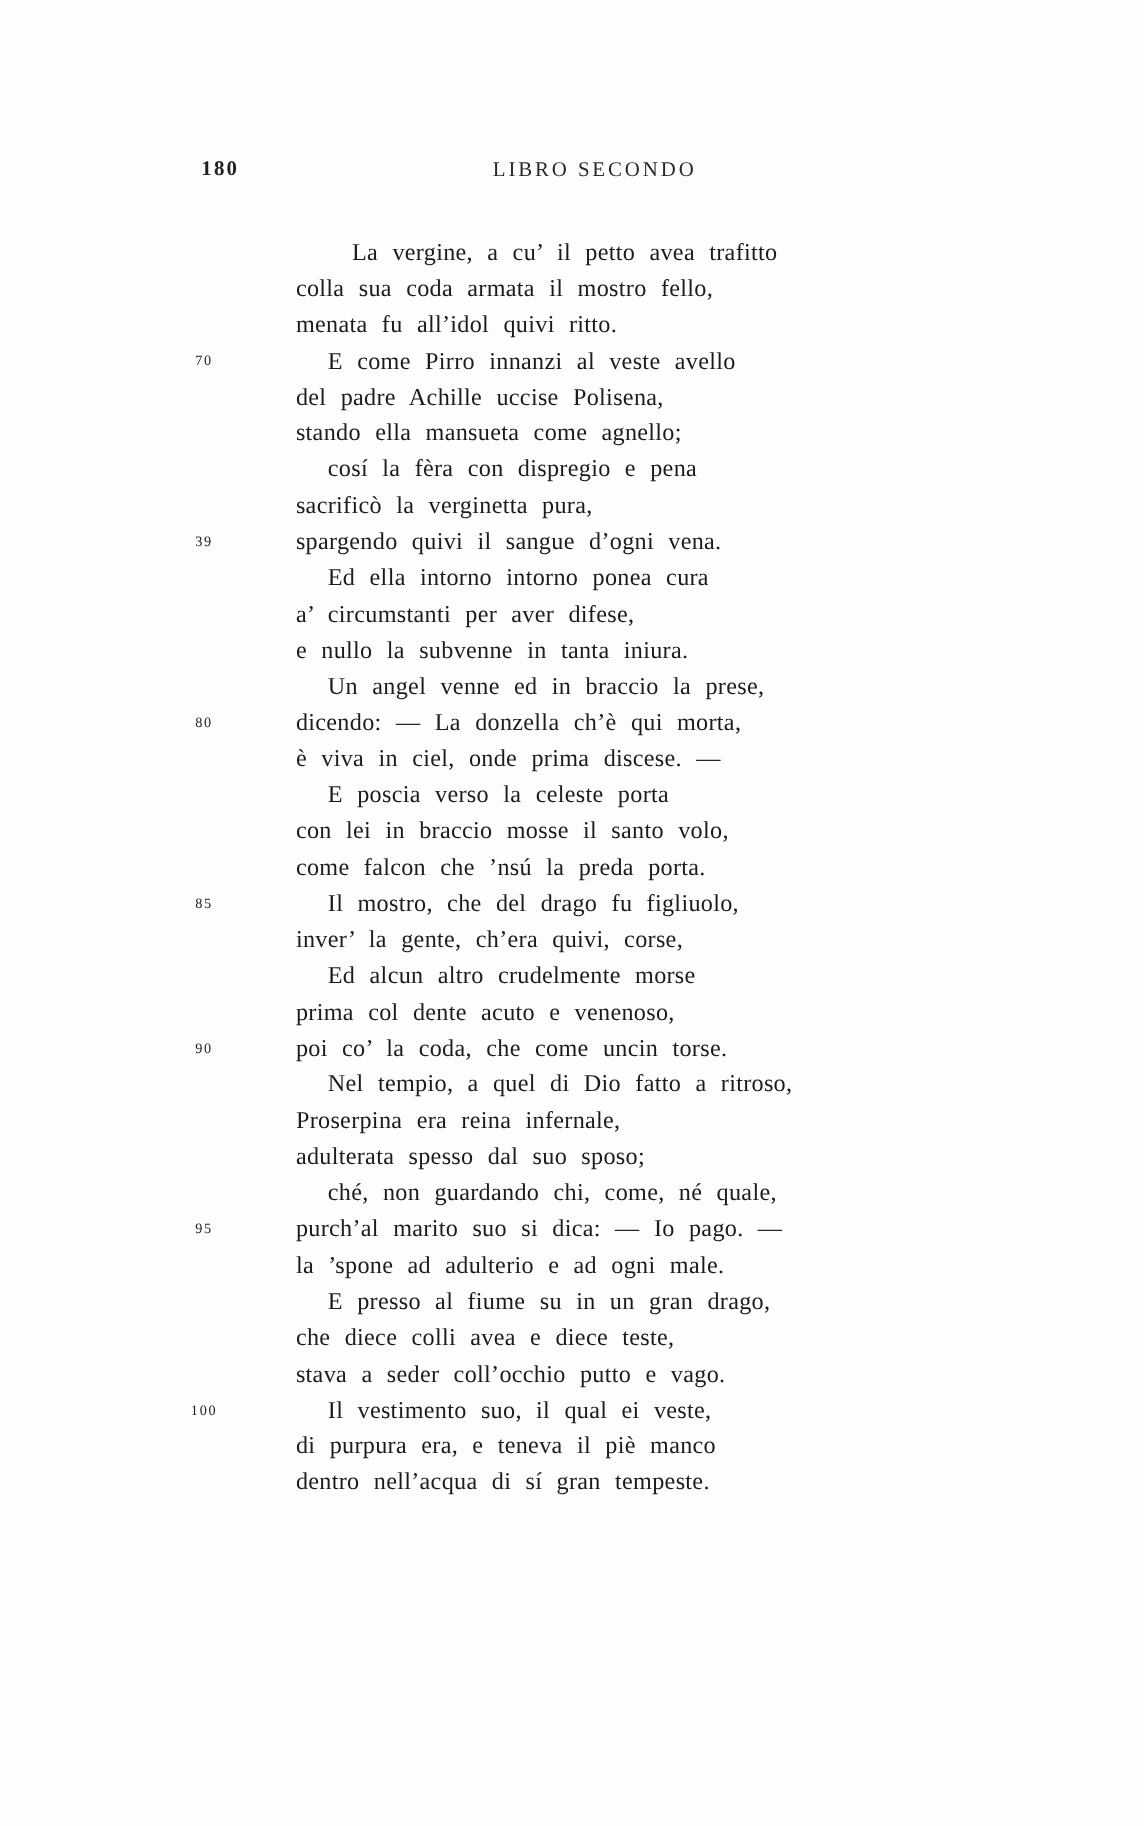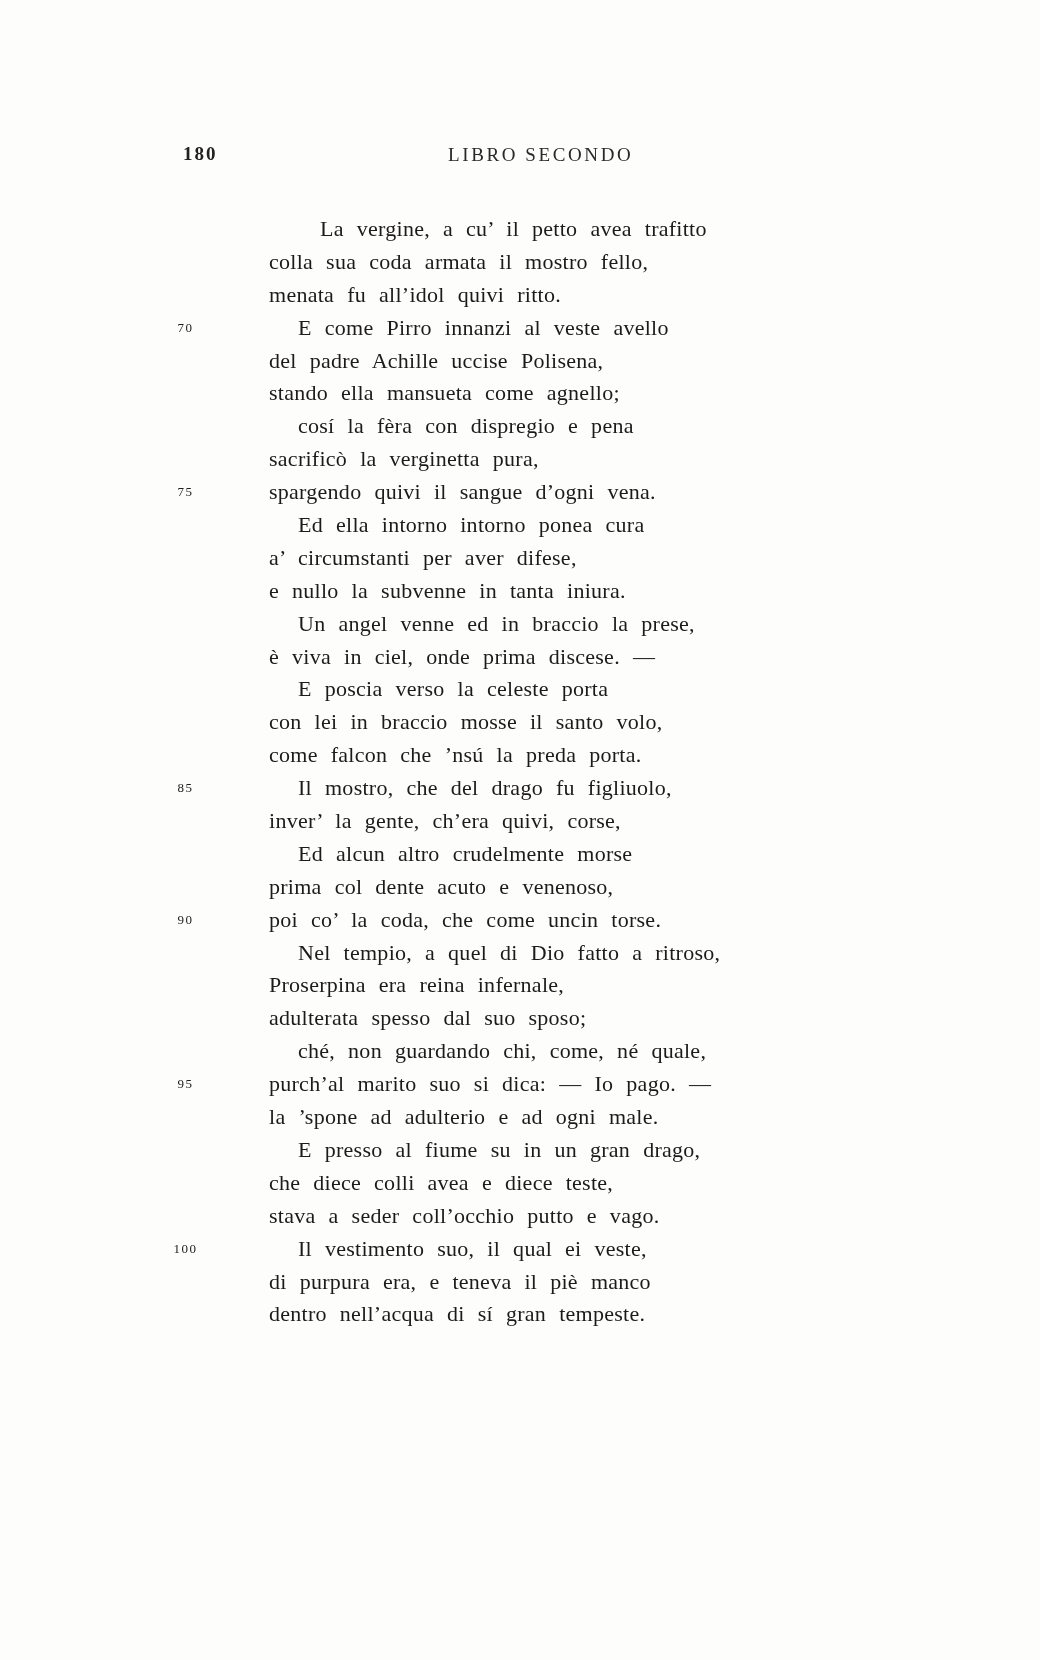--- a/index.html
+++ b/index.html
@@ -87,25 +87,26 @@
 
   <div class="verse" id="verse">
       <div class="vline ind2"><span>La vergine, a cu’ il petto avea trafitto</span></div>
       <div class="vline ind0"><span>colla sua coda armata il mostro fello,</span></div>
       <div class="vline ind0"><span>menata fu all’idol quivi ritto.</span></div>
       <div class="vline ind1"><span class="lineno">70</span><span>E come Pirro innanzi al veste avello</span></div>
       <div class="vline ind0"><span>del padre Achille uccise Polisena,</span></div>
       <div class="vline ind0"><span>stando ella mansueta come agnello;</span></div>
       <div class="vline ind1"><span>cosí la fèra con dispregio e pena</span></div>
       <div class="vline ind0"><span>sacrificò la verginetta pura,</span></div>
-      <div class="vline ind0"><span class="lineno">75</span><span>spargendo quivi il sangue d’ogni vena.</span></div>
+      <div class="vline ind0"><span class="lineno">39</span><span>spargendo quivi il sangue d’ogni vena.</span></div>
       <div class="vline ind1"><span>Ed ella intorno intorno ponea cura</span></div>
       <div class="vline ind0"><span>a’ circumstanti per aver difese,</span></div>
       <div class="vline ind0"><span>e nullo la subvenne in tanta iniura.</span></div>
       <div class="vline ind1"><span>Un angel venne ed in braccio la prese,</span></div>
+      <div class="vline ind0"><span class="lineno">80</span><span>dicendo: — La donzella ch’è qui morta,</span></div>
       <div class="vline ind0"><span>è viva in ciel, onde prima discese. —</span></div>
       <div class="vline ind1"><span>E poscia verso la celeste porta</span></div>
       <div class="vline ind0"><span>con lei in braccio mosse il santo volo,</span></div>
       <div class="vline ind0"><span>come falcon che ’nsú la preda porta.</span></div>
       <div class="vline ind1"><span class="lineno">85</span><span>Il mostro, che del drago fu figliuolo,</span></div>
       <div class="vline ind0"><span>inver’ la gente, ch’era quivi, corse,</span></div>
       <div class="vline ind1"><span>Ed alcun altro crudelmente morse</span></div>
       <div class="vline ind0"><span>prima col dente acuto e venenoso,</span></div>
       <div class="vline ind0"><span class="lineno">90</span><span>poi co’ la coda, che come uncin torse.</span></div>
       <div class="vline ind1"><span>Nel tempio, a quel di Dio fatto a ritroso,</span></div>

